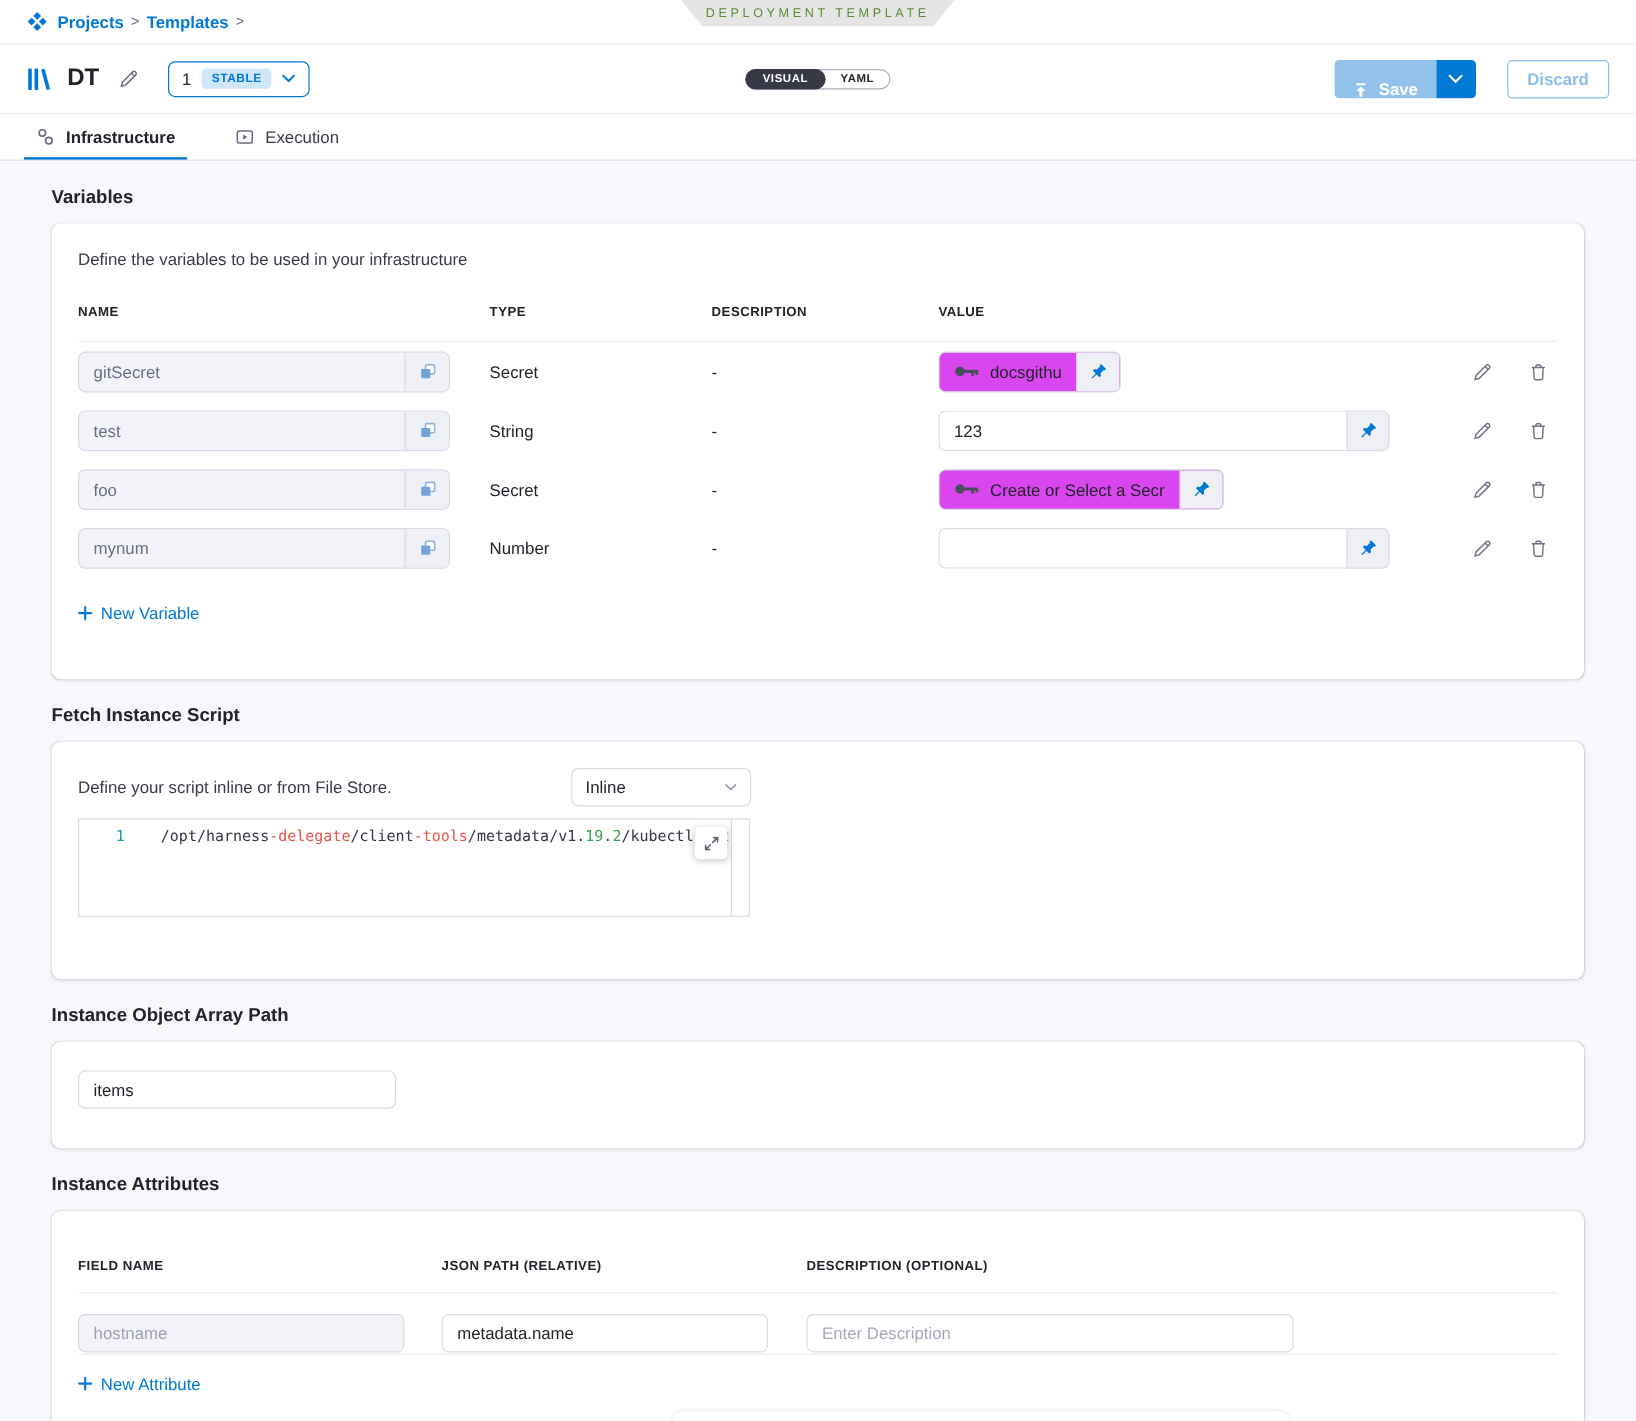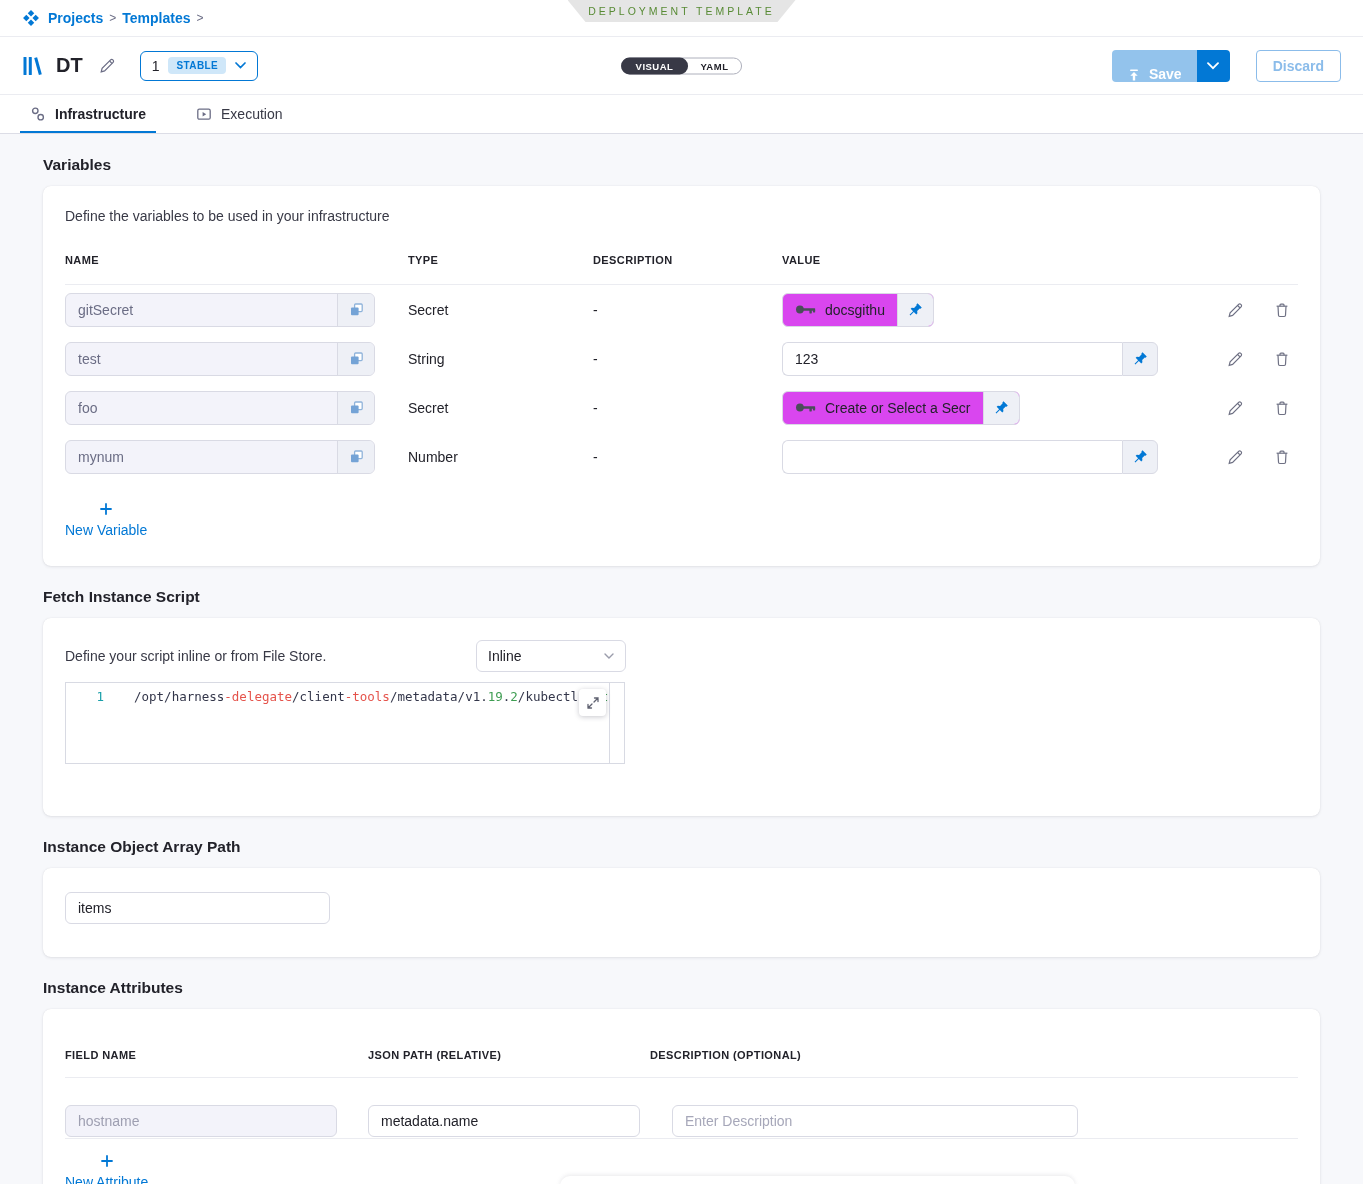--- a/index.html
+++ b/index.html
@@ -113,21 +113,21 @@
     border-radius:6px 0 0 6px; font-size:14px; color:#22222a; padding:0 12px;
     font-family:"Liberation Sans",sans-serif; outline:none;
   }
   .pin-btn {
     width:36px; height:34px; background:#eef0f6; border:1px solid #d9dae4;
     border-radius:0 6px 6px 0; display:flex; align-items:center; justify-content:center; cursor:pointer;
   }
   .icon-btn { position:absolute; top:50%; transform:translateY(-50%); background:none; border:none; cursor:pointer; display:flex; padding:4px; }
   .edit-btn { right:50px; }
   .del-btn { right:4px; }
-  .link-btn { display:inline-flex; align-items:center; gap:7px; color:#0278d5; font-size:14px; font-weight:500; margin-top:22px; cursor:pointer; background:none; border:none; font-family:"Liberation Sans",sans-serif;flex-direction:column; }
+  .link-btn { display:inline-flex; align-items:center; gap:7px; color:#0278d5; font-size:14px; font-weight:500; margin-top:22px; cursor:pointer; background:none; border:none; font-family:"Liberation Sans",sans-serif; }
   
   .script-row { position:relative; height:32px; }
   .script-desc { font-size:14px; color:#383946; line-height:32px; }
   .inline-select {
     position:absolute; left:411px; top:0; width:150px; height:32px;
     border:1px solid #d9dae4; border-radius:6px; background:#fff;
     display:flex; align-items:center; justify-content:space-between; padding:0 11px; cursor:pointer;
   }
   .inline-select span { font-size:14px; color:#22222a; }
   .editor-outer { margin-top:10px; width:560px; height:82px; border:1px solid #d8dae3; display:flex; position:relative; background:#fff; }
@@ -144,21 +144,21 @@
   .plain-input {
     height:32px; border:1px solid #d9dae4; border-radius:6px; background:#fff;
     font-size:14px; color:#22222a; padding:0 12px; outline:none;
     font-family:"Liberation Sans",sans-serif;
   }
   .plain-input:disabled { background:#f3f3fa; color:#9e9fb1; }
   .plain-input::placeholder { color:#a6a7b9; }
   
   .attr-thead { position:relative; height:14px; margin-top:18px; }
   .attr-card .divider { margin-top:14px; }
-  .attr-row { position:relative; height:19px; margin-top:27px; }
+  .attr-row { position:relative; height:19px; margin-top:17px; }
   .attr-row .ai { position:absolute; top:0; }
   .attr-div2 { margin-top:19px; }
   .bottom-blob {
     position:absolute; left:560px; top:1176px; width:515px; height:12px;
     background:#fff; border-radius:10px 10px 0 0;
     box-shadow:0 -1px 4px rgba(96,97,112,.14);
   }
 </style>
 </head>
 <body>
@@ -483,21 +483,21 @@
   <div class="card" style="height:89px; padding-top:24px;">
     <input class="plain-input" style="width: 265px;" value="items">
   </div>
 
   <div class="sec-h" style="margin-top:22px;">Instance Attributes</div>
 
   <div class="card attr-card" style="height:300px;">
     <div class="attr-thead">
       <span class="th" style="left:0;">FIELD NAME</span>
       <span class="th" style="left:303px;">JSON PATH (RELATIVE)</span>
-      <span class="th" style="left:585px;">DESCRIPTION (OPTIONAL)</span>
+      <span class="th" style="left:607px;">DESCRIPTION (OPTIONAL)</span>
     </div>
     <div class="divider"></div>
     <div class="attr-row">
       <input class="plain-input ai" style="left: 0px; width: 272px;" disabled="" value="hostname">
       <input class="plain-input ai" style="left: 303px; width: 272px;" value="metadata.name">
       <input class="plain-input ai" style="left: 607px; width: 406px;" placeholder="Enter Description">
     </div>
     <div class="divider attr-div2"></div>
     <button class="link-btn" style="margin-top:16px;">
       <span style="display:flex;">

